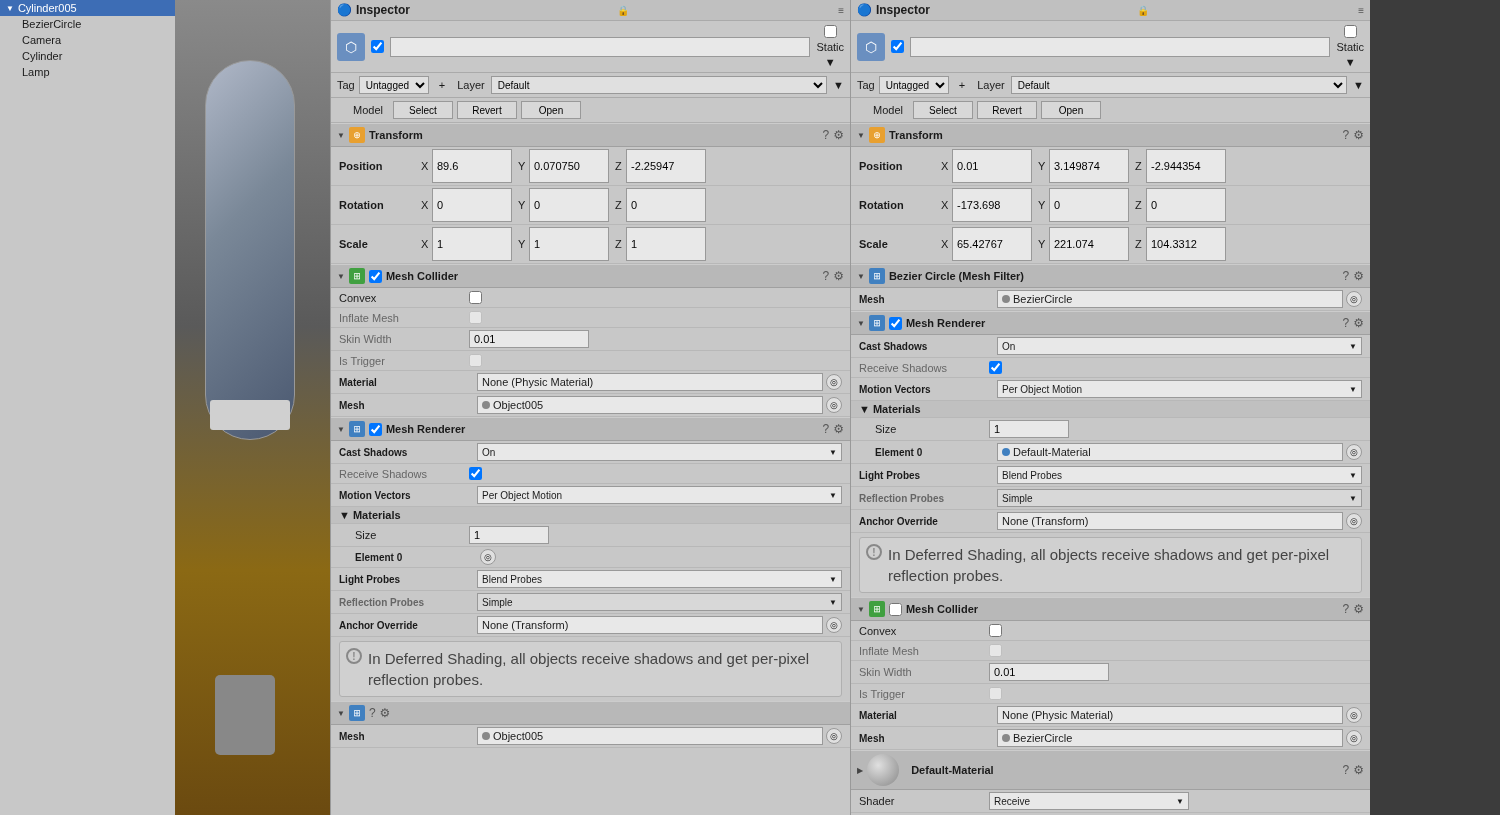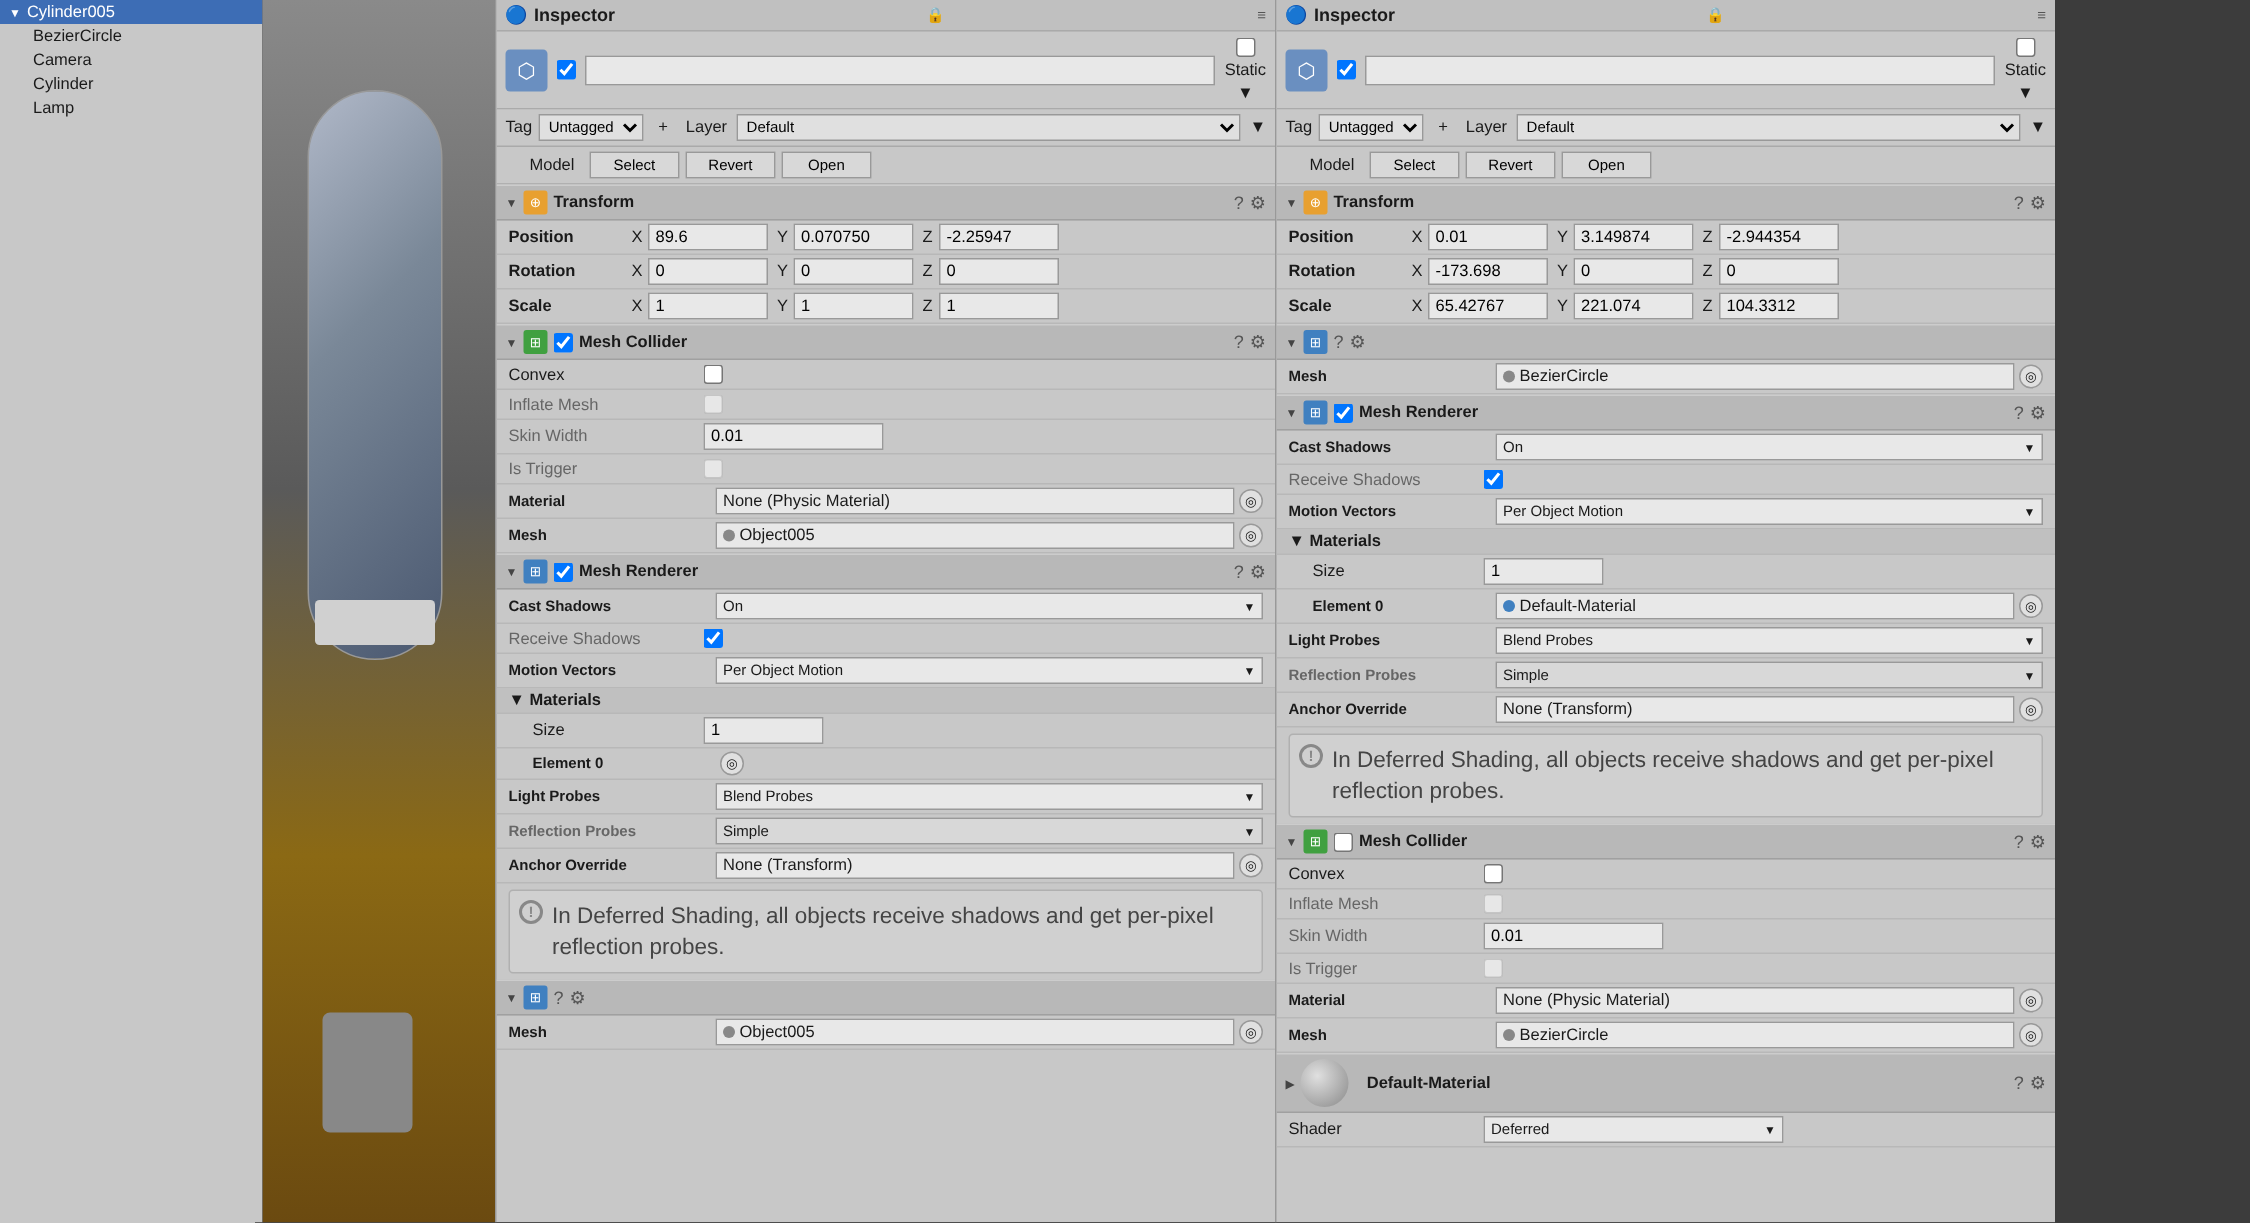--- a/index.html
+++ b/index.html
@@ -293,21 +293,21 @@
     .xyz-field {
       display: flex;
       align-items: center;
       gap: 1px;
     }
     .xyz-letter {
       font-size: 11px;
       width: 10px;
     }
     .xyz-input {
-      height: 18px;
+      height: 34px;
       background: #e8e8e8;
       border: 1px solid #999;
       padding: 1px 4px;
       font-size: 11px;
       width: 80px;
     }
 
     .checkbox-row {
       display: flex;
       align-items: center;
@@ -757,20 +757,21 @@
       </div>
       <div class="xyz-field" style="margin-left:4px;">
         <span class="xyz-letter">Z</span>
         <input class="xyz-input" type="text" value="104.3312" style="">
       </div>
     </div>
 
     <div class="section-header">
       <span class="toggle-arrow">▼</span>
       <div class="section-icon-blue">⊞</div>
+      <span class="section-title">Bezier Circle (Mesh Filter)</span>
       <span class="help-icon">?</span>
       <span class="gear-icon">⚙</span>
     </div>
     <div class="dropdown-row">
       <span class="dropdown-label">Mesh</span>
       <div class="object-field">
         <div class="object-dot"></div>
         <span>BezierCircle</span>
       </div>
       <div class="object-circle-btn">◎</div>
@@ -889,19 +890,19 @@
     <div class="section-header">
       <span class="toggle-arrow">▶</span>
       <div class="shader-sphere" style="width:32px;height:32px;flex-shrink:0;"></div>
       <span class="section-title">Default-Material</span>
       <span class="help-icon">?</span>
       <span class="gear-icon">⚙</span>
     </div>
     <div class="prop-row">
       <span class="prop-label">Shader</span>
       <div class="dropdown-field" style="max-width:200px;">
-        <span>Deferred</span>
+        <span>Receive</span>
         <span class="dropdown-arrow">▼</span>
       </div>
     </div>
   </div>
 
 </div>
 
 </body></html>

